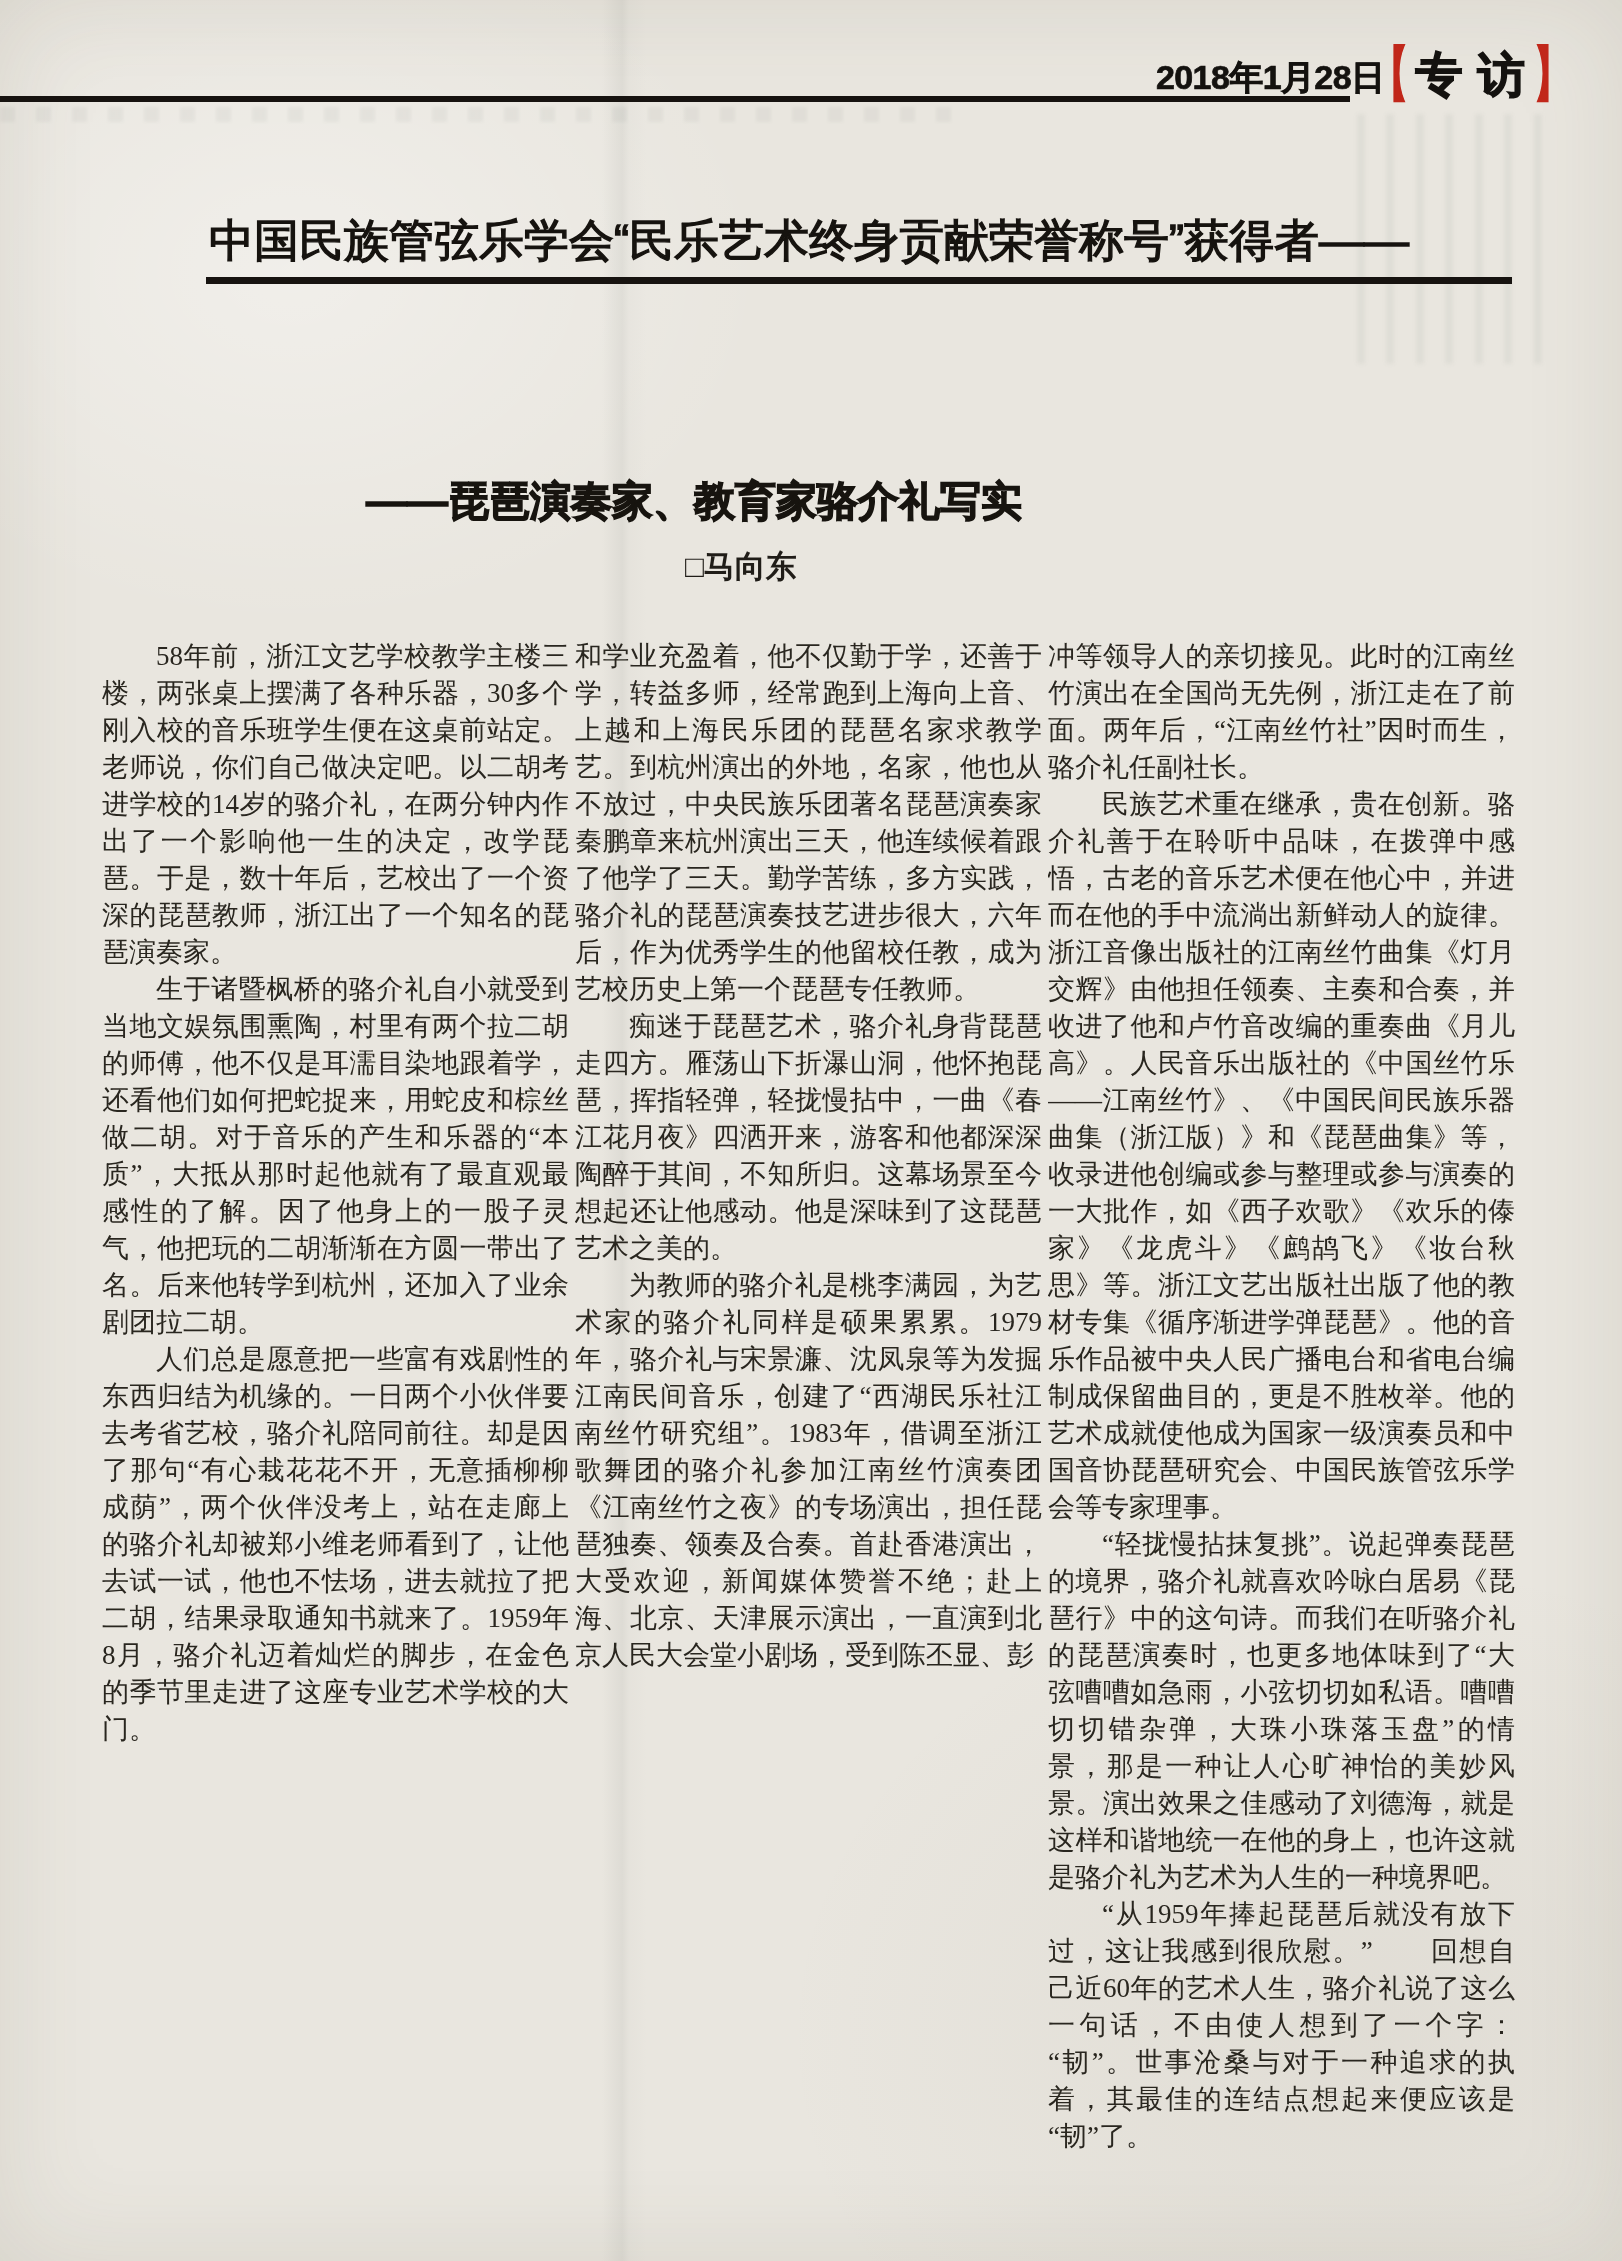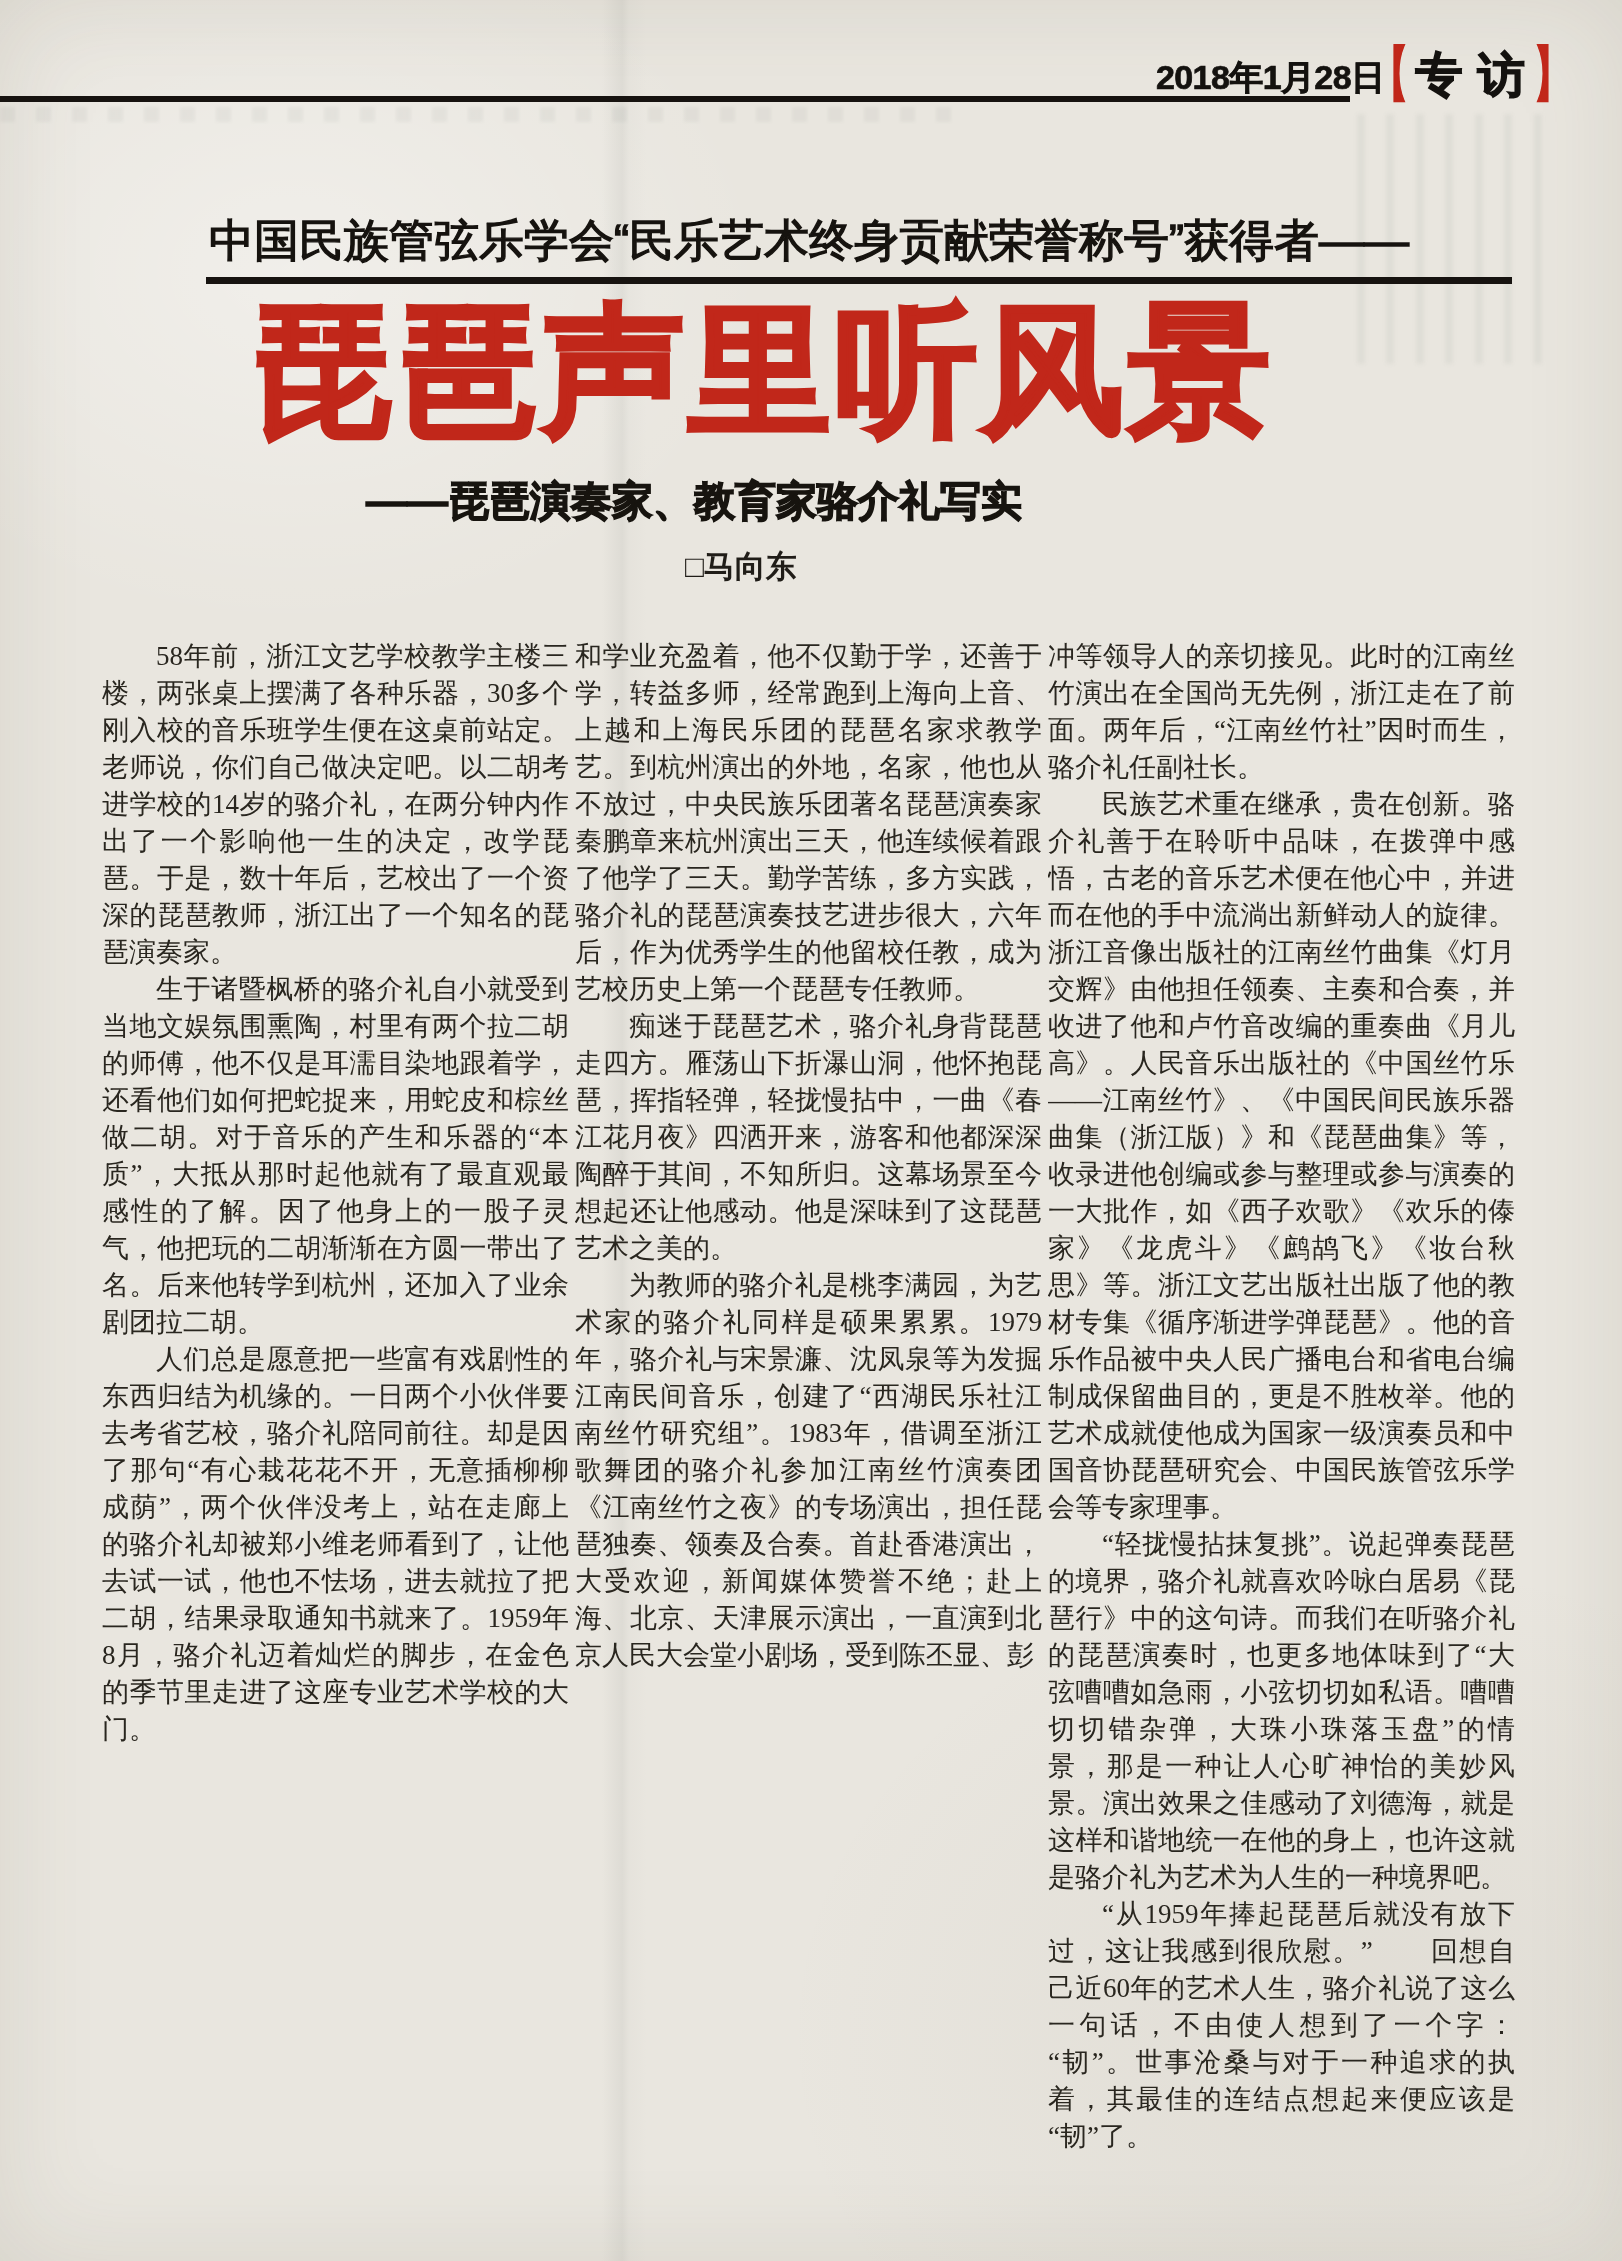--- a/index.html
+++ b/index.html
@@ -133,21 +133,20 @@
     <span class="bracket">【</span>
     <span class="section-name">专 访</span>
     <span class="bracket">】</span>
   </div>
 
   <div class="top-rule"></div>
 
   <div class="kicker">中国民族管弦乐学会“民乐艺术终身贡献荣誉称号”获得者——</div>
   <div class="kicker-rule"></div>
 
-  <h1 class="main-title">琵琶声里听风景</h1>
 
   <div class="subtitle">——琵琶演奏家、教育家骆介礼写实</div>
 
   <div class="author">□马向东</div>
 
   <div class="col col-1">
       <p class="para indent">58年前，浙江文艺学校教学主楼三楼，两张桌上摆满了各种乐器，30多个刚入校的音乐班学生便在这桌前站定。老师说，你们自己做决定吧。以二胡考进学校的14岁的骆介礼，在两分钟内作出了一个影响他一生的决定，改学琵琶。于是，数十年后，艺校出了一个资深的琵琶教师，浙江出了一个知名的琵琶演奏家。</p>
       <p class="para indent">生于诸暨枫桥的骆介礼自小就受到当地文娱氛围熏陶，村里有两个拉二胡的师傅，他不仅是耳濡目染地跟着学，还看他们如何把蛇捉来，用蛇皮和棕丝做二胡。对于音乐的产生和乐器的“本质”，大抵从那时起他就有了最直观最感性的了解。因了他身上的一股子灵气，他把玩的二胡渐渐在方圆一带出了名。后来他转学到杭州，还加入了业余剧团拉二胡。</p>
       <p class="para indent">人们总是愿意把一些富有戏剧性的东西归结为机缘的。一日两个小伙伴要去考省艺校，骆介礼陪同前往。却是因了那句“有心栽花花不开，无意插柳柳成荫”，两个伙伴没考上，站在走廊上的骆介礼却被郑小维老师看到了，让他去试一试，他也不怯场，进去就拉了把二胡，结果录取通知书就来了。1959年8月，骆介礼迈着灿烂的脚步，在金色的季节里走进了这座专业艺术学校的大门。</p>
     </div>

